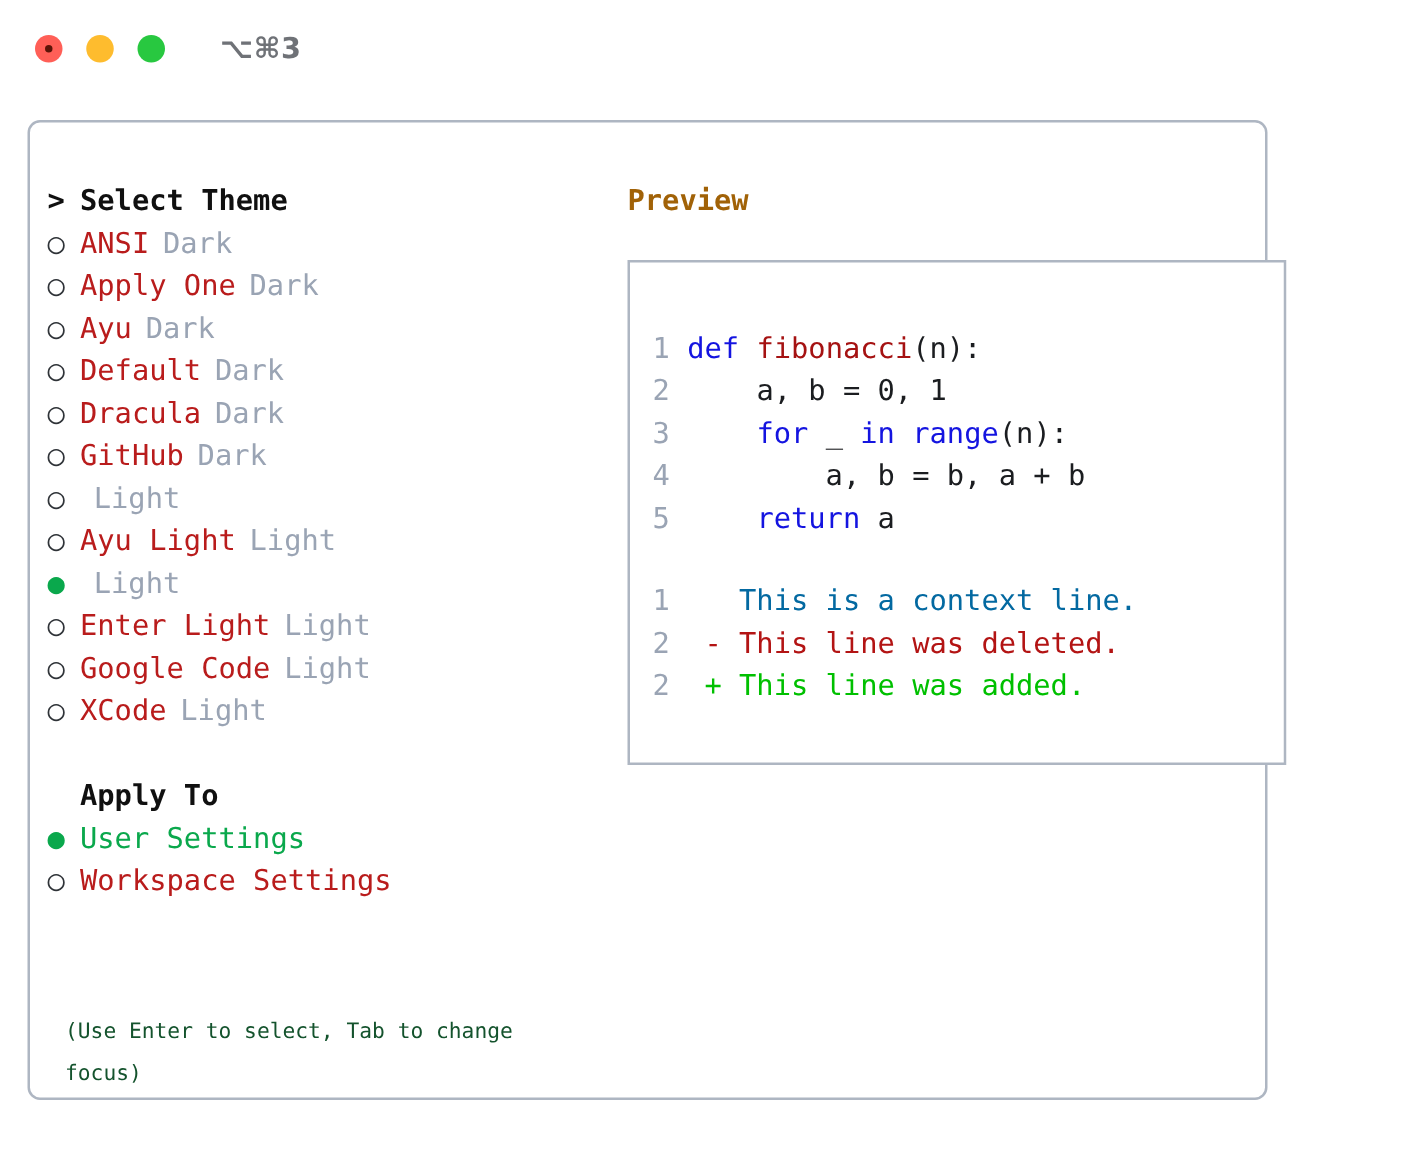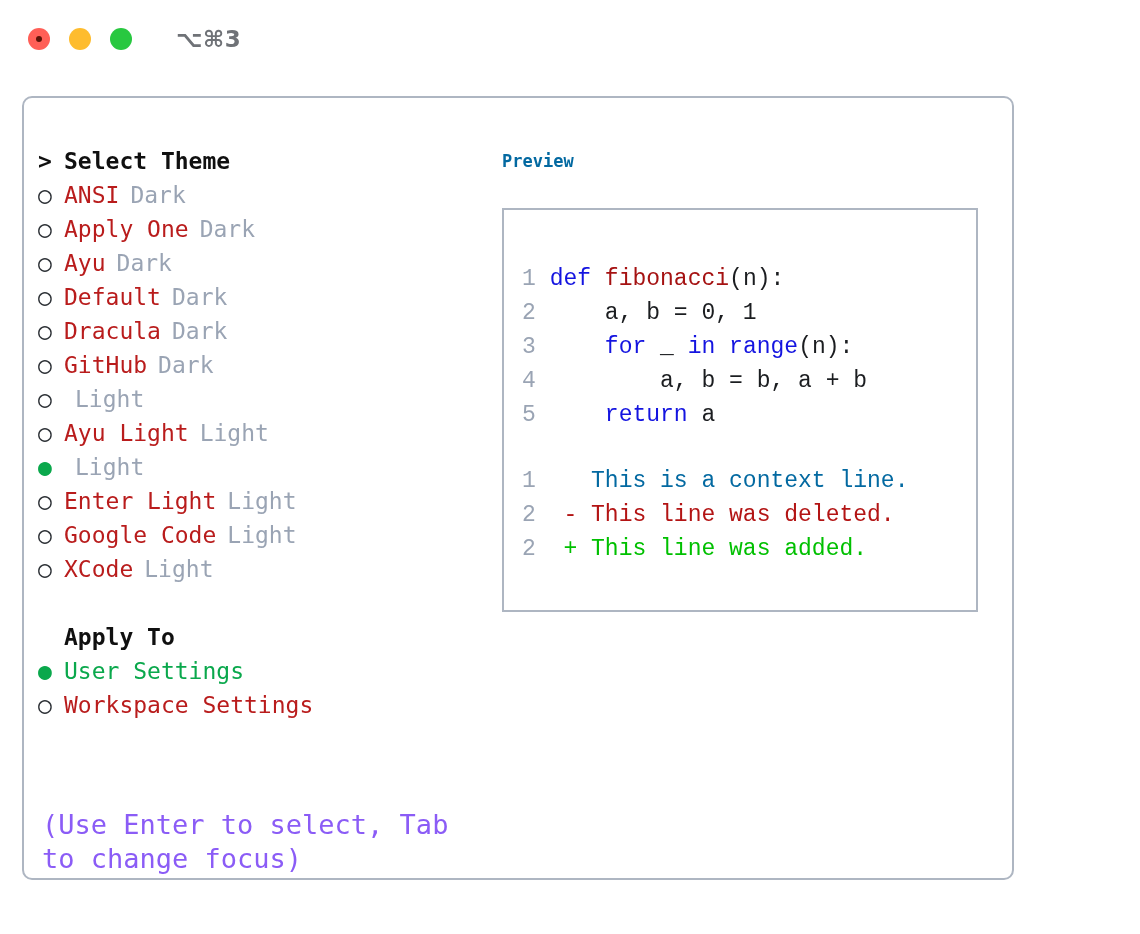--- a/index.html
+++ b/index.html
@@ -122,50 +122,49 @@
 
   .badge {
     color: #9aa4b4;
     margin-left: 11px;
   }
 
   .spacer-row { height: 34px; }
 
   .hint {
     position: absolute;
-    left: 4px;
+    left: 14px;
     top: 664px;
     width: 420px;
-    font-size: 27px;
+    font-size: 17px;
     line-height: 34px;
-    color: #8b5cf6;
+    color: #14532d;
   }
 
   
   .right-col {
     position: absolute;
     left: 478px;
     top: 46px;
     width: 500px;
   }
   .preview-title {
-    font-size: 17px;
+    font-size: 23px;
     line-height: 34px;
     font-weight: 700;
-    color: #0369a1;
+    color: #a16207;
     margin-bottom: 30px;
   }
   .preview-box {
-    width: 476px;
+    width: 527px;
     height: 404px;
     box-sizing: border-box;
     border: 2px solid #aeb6c2;
     background: #ffffff;
     padding: 52px 0 0 18px;
-    font-family: Liberation Mono, monospace;
   }
   .code-line {
     font-size: 23px;
     line-height: 34px;
     white-space: pre;
     color: #1b1d20;
   }
   .gutter {
     color: #9aa4b4;
   }

